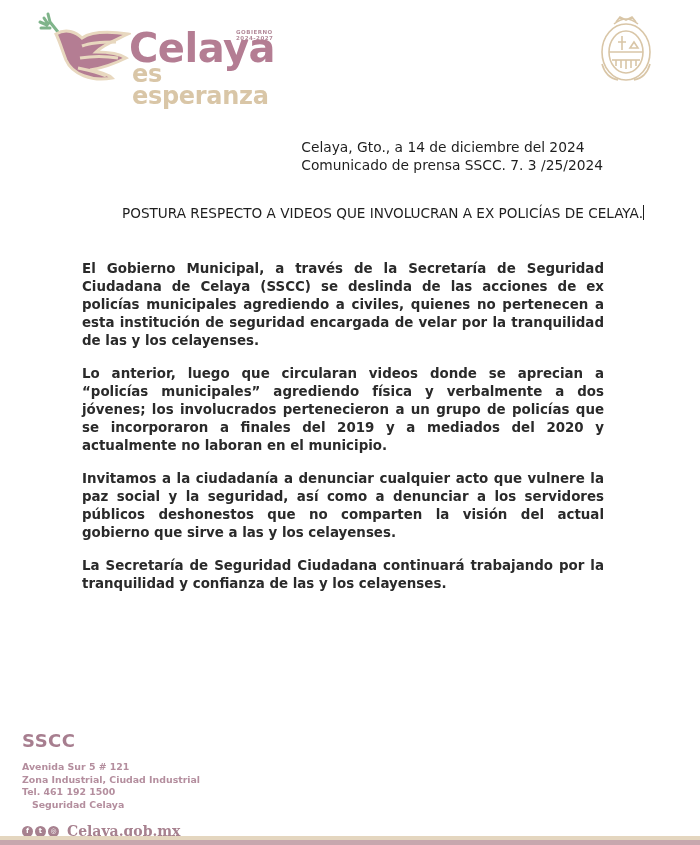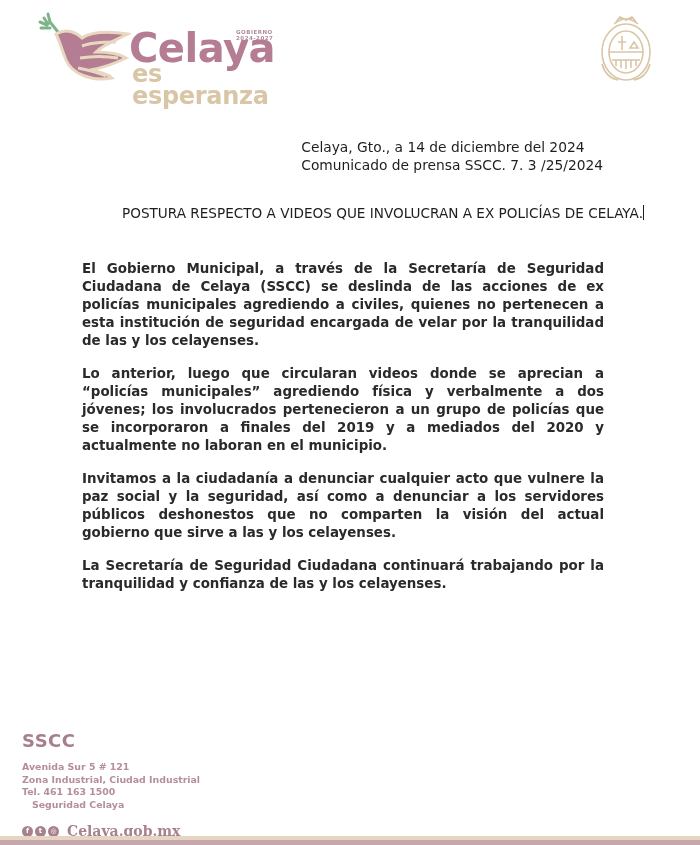--- a/index.html
+++ b/index.html
@@ -73,21 +73,21 @@
   <p class="para">Lo anterior, luego que circularan videos donde se aprecian a “policías municipales” agrediendo física y verbalmente a dos jóvenes; los involucrados pertenecieron a un grupo de policías que se incorporaron a finales del 2019 y a mediados del 2020 y actualmente no laboran en el municipio.</p>
   <p class="para">Invitamos a la ciudadanía a denunciar cualquier acto que vulnere la paz social y la seguridad, así como a denunciar a los servidores públicos deshonestos que no comparten la visión del actual gobierno que sirve a las y los celayenses.</p>
   <p class="para">La Secretaría de Seguridad Ciudadana continuará trabajando por la tranquilidad y confianza de las y los celayenses.</p>
 </div>
 
 <div class="footer">
   <div class="sscc">SSCC</div>
   <div class="addr">
     <div>Avenida Sur 5 # 121</div>
     <div>Zona Industrial, Ciudad Industrial</div>
-    <div>Tel. 461 163 1500</div>
+    <div>Tel. 461 192 1500</div>
     <div class="indent">Seguridad Celaya</div>
   </div>
 </div>
 
 <div class="social">
   <span class="dot">f</span>
   <span class="dot">t</span>
   <span class="dot">◎</span>
   <span class="site">Celaya.gob.mx</span>
 </div>

